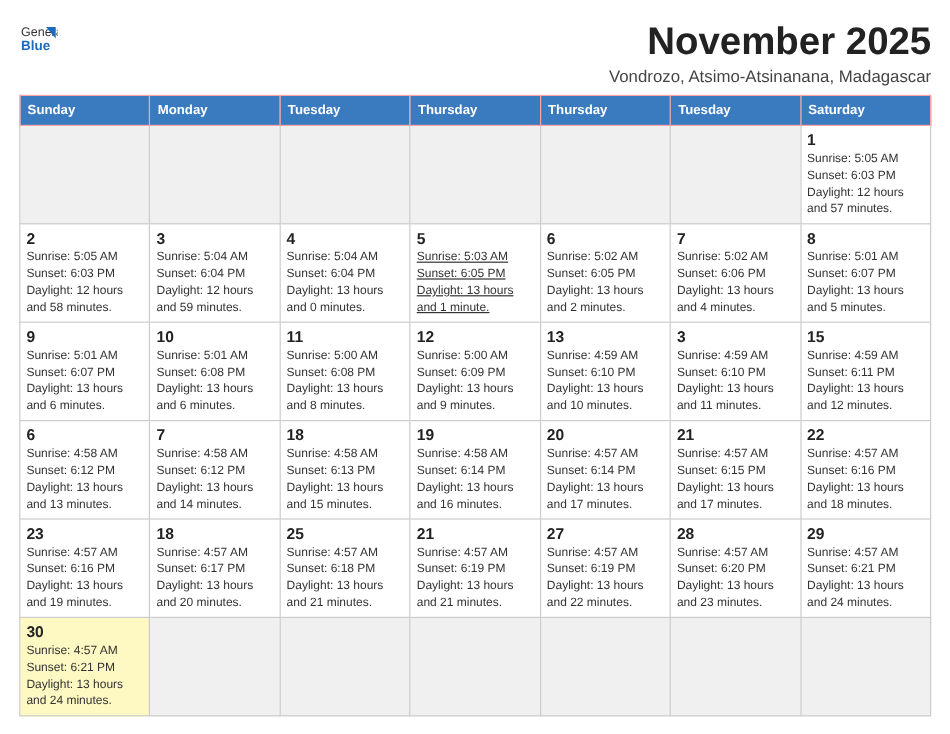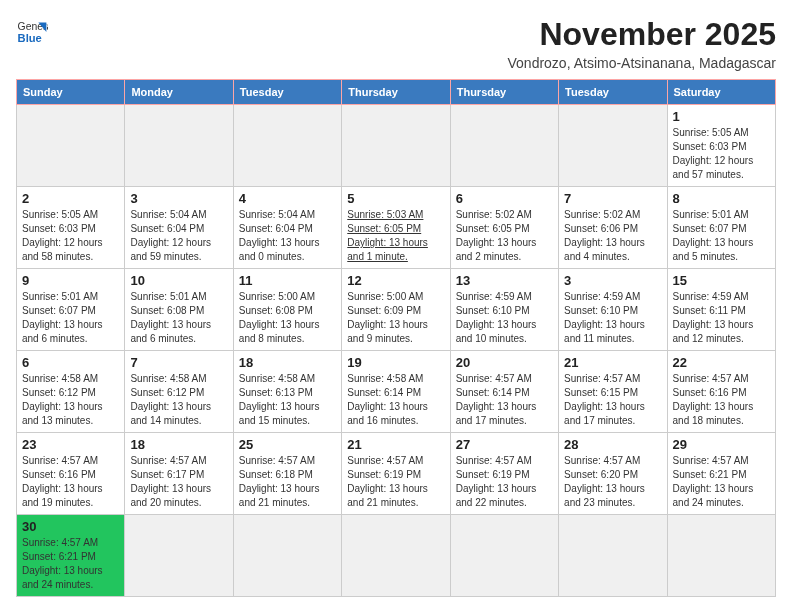--- a/index.html
+++ b/index.html
@@ -74,21 +74,21 @@
     }
     .day-info {
       font-size: 10px;
       color: #333;
       line-height: 1.4;
     }
     .last-row td {
       background: #f0f0f0;
     }
     .last-row td.has-data {
-      background: #22c55e;
+      background: #fef9c3;
     }
   </style>
 </head>
 <body>
 
 <div class="header-area">
   <div class="logo">
     <svg class="logo-icon" viewBox="0 0 40 40">
       <text x="2" y="18" font-size="13" fill="#333" font-family="Arial">General</text>
       <text x="2" y="32" font-size="14" fill="#1a6abf" font-weight="bold" font-family="Arial">Blue</text>

